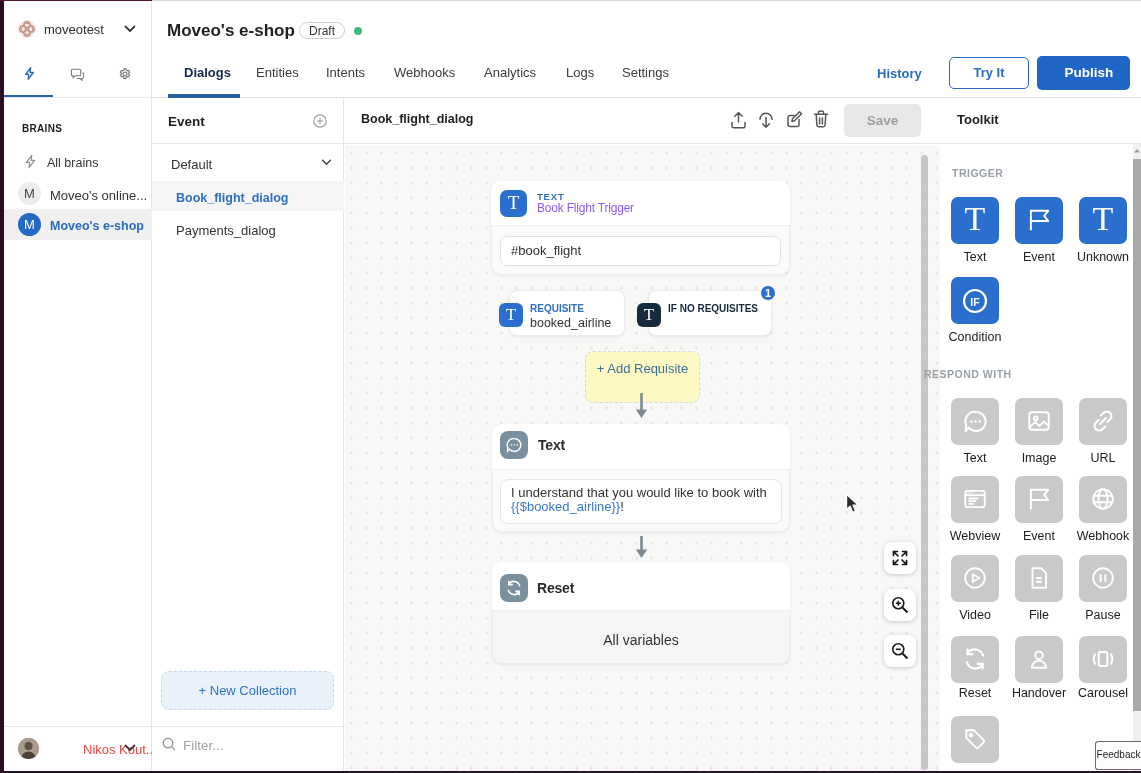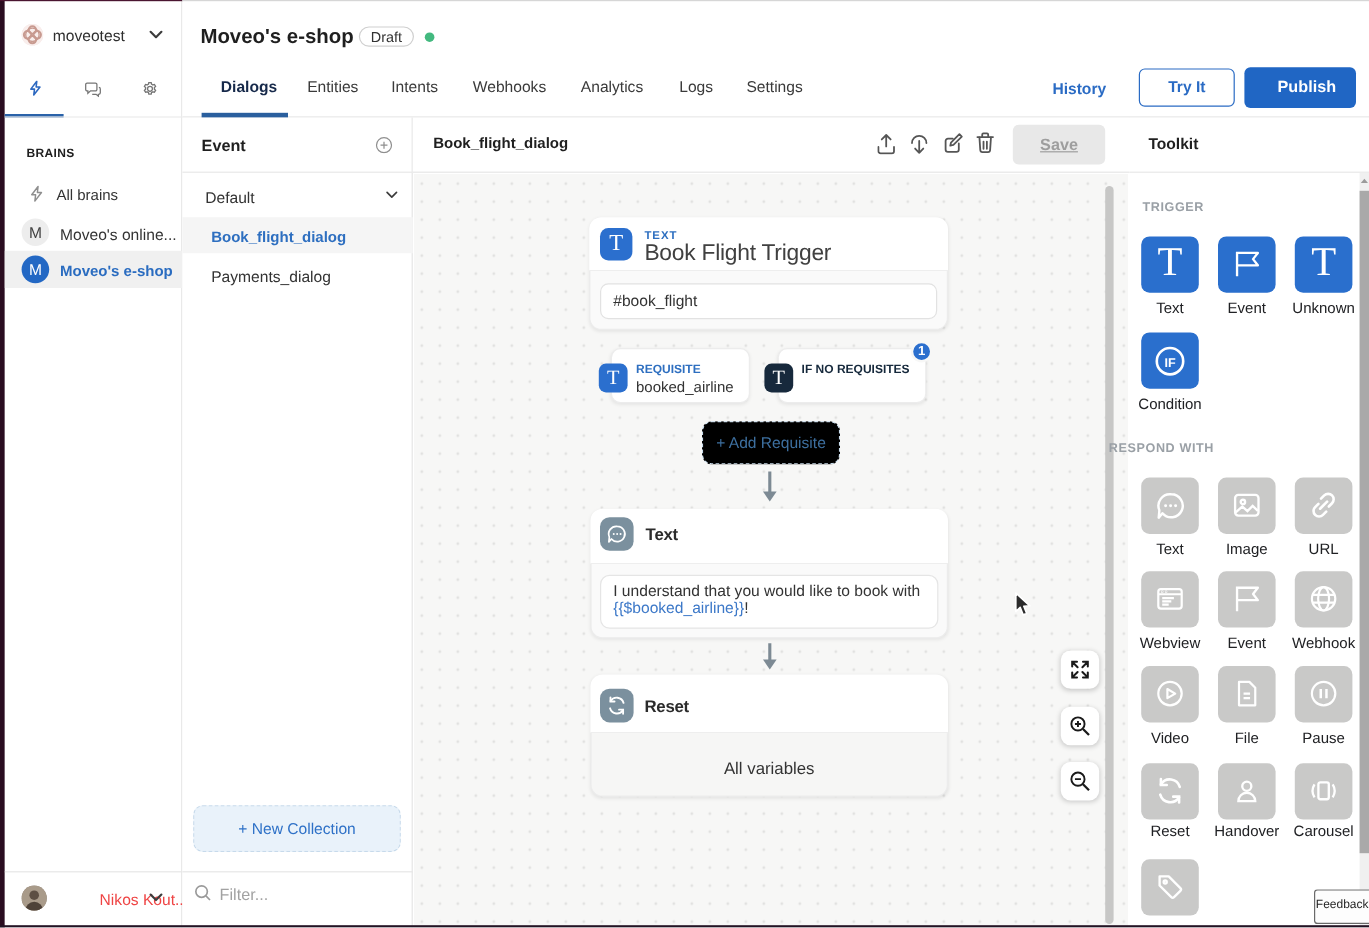--- a/index.html
+++ b/index.html
@@ -147,41 +147,41 @@
       </g>
     </svg>
   <svg class="abs" style="left:813px;top:110px;" width="16" height="18" viewBox="0 0 16 18">
       <g fill="none" stroke="#555" stroke-width="1.5" stroke-linecap="round" stroke-linejoin="round">
         <path d="M1.5 4.2 h13"></path>
         <path d="M5.5 4 V2.2 a1 1 0 0 1 1 -1 h3 a1 1 0 0 1 1 1 V4"></path>
         <path d="M3.2 4.5 l.7 10.5 a1.8 1.8 0 0 0 1.8 1.7 h4.6 a1.8 1.8 0 0 0 1.8 -1.7 l.7 -10.5"></path>
         <path d="M6.6 8 v6 M9.4 8 v6"></path>
       </g>
     </svg>
-  <div class="abs" style="left:844px;top:104px;width:77px;height:33px;background:#e8e8e8;border-radius:5px;text-align:center;line-height:33px;font-size:13.5px;font-weight:bold;color:#9e9e9e;text-decoration:underline;">Save</div>
+  <div class="abs" style="left:844px;top:104px;width:77px;height:33px;background:#e8e8e8;border-radius:5px;text-align:center;line-height:33px;font-size:13.5px;font-weight:bold;color:#9e9e9e;">Save</div>
 
   <div class="abs" style="left:491px;top:181px;width:299px;height:94px;background:#fafafa;border:1px solid #ececec;border-radius:10px;box-shadow:0 1px 3px rgba(0,0,0,.07);"></div>
   <div class="abs" style="left:491px;top:181px;width:299px;height:45px;background:#fff;border-radius:10px 10px 0 0;border-bottom:1px solid #eeeeee;"></div>
   <div class="abs" style="left:500px;top:190px;width:27px;height:27px;border-radius:7px;background:#2b6fce;text-align:center;"><span style="font-family:'Liberation Serif',serif;font-size:19px;color:#fff;line-height:26px;">T</span></div>
   <div class="abs" style="left:537px;top:191px;font-size:9.5px;font-weight:bold;letter-spacing:.8px;color:#2e6fc0;">TEXT</div>
-  <div class="abs" style="left:537px;top:201px;font-size:19px;letter-spacing:-0.2px;color:#404040;">Book Flight Trigger</div>
+  <div class="abs" style="left:537px;top:201px;font-size:12px;letter-spacing:-0.2px;color:#8b5cf6;">Book Flight Trigger</div>
   <div class="abs" style="left:500px;top:236px;width:281px;height:30px;background:#fff;border:1px solid #e2e2e2;border-radius:7px;line-height:28px;font-size:13px;color:#333;padding-left:10px;">#book_flight</div>
 
   <div class="abs" style="left:509px;top:290px;width:116px;height:46px;background:#fff;border:1px solid #ececec;border-radius:8px;box-shadow:0 1px 3px rgba(0,0,0,.07);"></div>
   <div class="abs" style="left:499px;top:303px;width:24px;height:24px;border-radius:6px;background:#2b6fce;text-align:center;"><span style="font-family:'Liberation Serif',serif;font-size:17px;color:#fff;line-height:23px;">T</span></div>
   <div class="abs" style="left:530px;top:303px;font-size:10px;font-weight:bold;letter-spacing:0;color:#2e6fc0;">REQUISITE</div>
   <div class="abs" style="left:530px;top:316px;font-size:12.5px;color:#333;">booked_airline</div>
 
   <div class="abs" style="left:648px;top:290px;width:124px;height:46px;background:#fff;border:1px solid #ececec;border-radius:8px;box-shadow:0 1px 3px rgba(0,0,0,.07);"></div>
   <div class="abs" style="left:637px;top:303px;width:24px;height:24px;border-radius:6px;background:#17293c;text-align:center;"><span style="font-family:'Liberation Serif',serif;font-size:17px;color:#fff;line-height:23px;">T</span></div>
   <div class="abs" style="left:668px;top:303px;font-size:10px;font-weight:bold;color:#16293c;">IF NO REQUISITES</div>
   <div class="abs" style="left:668px;top:316px;font-size:12.5px;color:#333;margin-top:44px;">ELSE</div>
   <div class="abs" style="left:759px;top:284px;width:18px;height:18px;border-radius:50%;background:#2b6fce;border:2px solid #f7f7f6;text-align:center;line-height:14px;font-size:11px;font-weight:bold;color:#fff;">1</div>
 
-  <div class="abs" style="left:585px;top:351px;width:115px;height:36px;background:#000000;border:1px dashed #c9dcec;border-radius:8px;text-align:center;line-height:34px;font-size:13px;color:#3d6f9f;">+ Add Requisite</div>
+  <div class="abs" style="left:585px;top:351px;width:115px;height:52px;background:#fef9c3;border:1px dashed #c9dcec;border-radius:8px;text-align:center;line-height:34px;font-size:13px;color:#3d6f9f;">+ Add Requisite</div>
 
   <svg class="abs" style="left:634px;top:392px;" width="15" height="27" viewBox="0 0 15 27">
       <path d="M7.5 1 V19" stroke="#7d8a94" stroke-width="2.6" fill="none"></path>
       <path d="M1.8 17.5 L7.5 26 L13.2 17.5 Z" fill="#7d8a94"></path>
     </svg>
 
   <div class="abs" style="left:492px;top:424px;width:298px;height:108px;background:#fafafa;border:1px solid #ececec;border-radius:10px;box-shadow:0 1px 3px rgba(0,0,0,.07);"></div>
   <div class="abs" style="left:492px;top:424px;width:298px;height:46px;background:#fff;border-radius:10px 10px 0 0;border-bottom:1px solid #eeeeee;"></div>
   <div class="abs" style="left:500px;top:431px;width:28px;height:28px;border-radius:8px;background:#7b909e;">
       <svg style="margin:5px 0 0 5px;" width="18" height="18" viewBox="0 0 24 24">

